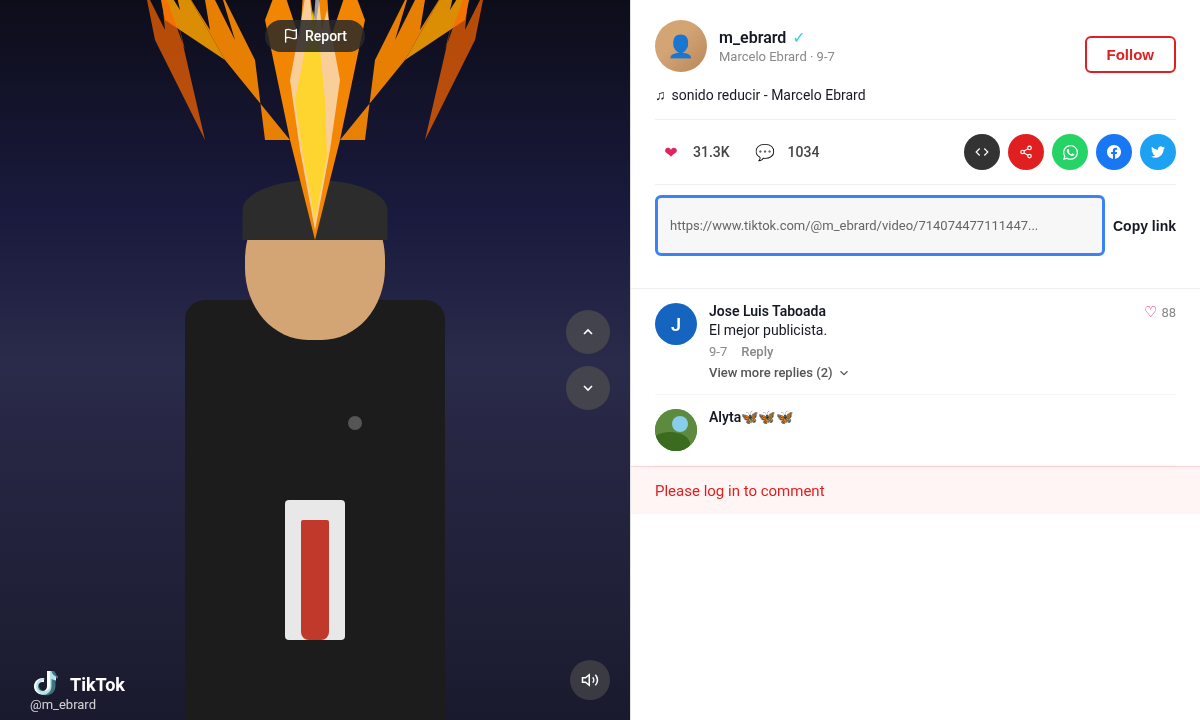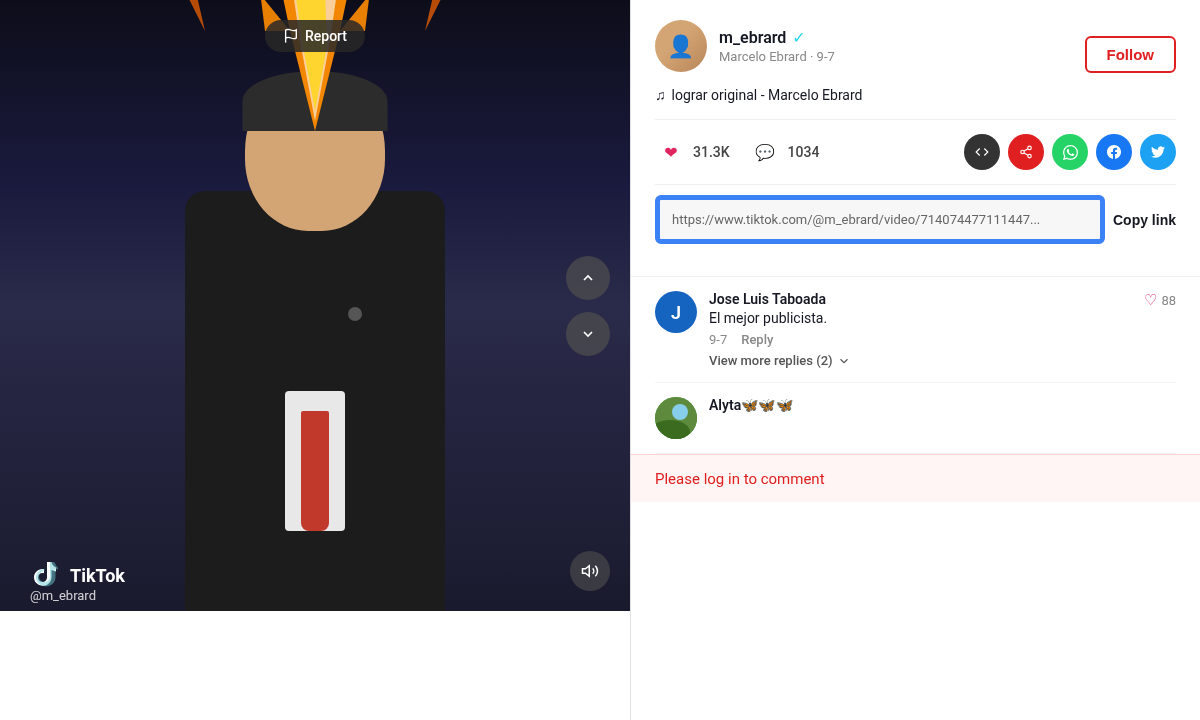--- a/index.html
+++ b/index.html
@@ -8,21 +8,21 @@
       background: #fff;
       width: 1200px;
       height: 720px;
       overflow: hidden;
       display: flex;
     }
 
     
     .video-panel {
       width: 630px;
-      height: 611px;
+      height: 720px;
       position: relative;
       background: #1a1a2e;
       flex-shrink: 0;
     }
 
     .video-bg {
       width: 100%;
       height: 100%;
       background: linear-gradient(180deg, #0d0d1a 0%, #1a1a3e 30%, #2a2a4a 50%, #1a1a2e 100%);
       position: absolute;
@@ -397,23 +397,23 @@
     .url-row {
       display: flex;
       align-items: center;
       gap: 8px;
       padding: 10px 0 16px;
     }
 
     .url-box {
       flex: 1;
       background: #f7f7f7;
-      border: 5px solid #3b82f6;
+      border: 3px solid #3b82f6;
       border-radius: 6px;
-      padding: 12px 12px;
+      padding: 20px 12px;
       font-size: 13px;
       color: #666;
       white-space: nowrap;
       overflow: hidden;
       text-overflow: ellipsis;
     }
 
     .copy-link-btn {
       background: none;
       border: none;
@@ -616,21 +616,21 @@
             <span>Marcelo Ebrard</span> · <span>9-7</span>
           </span>
         </div>
       </div>
       <button class="follow-btn">Follow</button>
     </div>
 
 
     <div class="sound-info">
       <span class="music-note">♫</span>
-      <span>lograr original - Marcelo Ebrard</span>
+      <span>sonido reducir - Marcelo Ebrard</span>
     </div>
 
     <div class="actions-row">
       <div class="action-group">
 
         <div class="action-item">
           <span class="action-icon heart-icon">❤</span>
           <span class="action-count">31.3K</span>
         </div>
 

